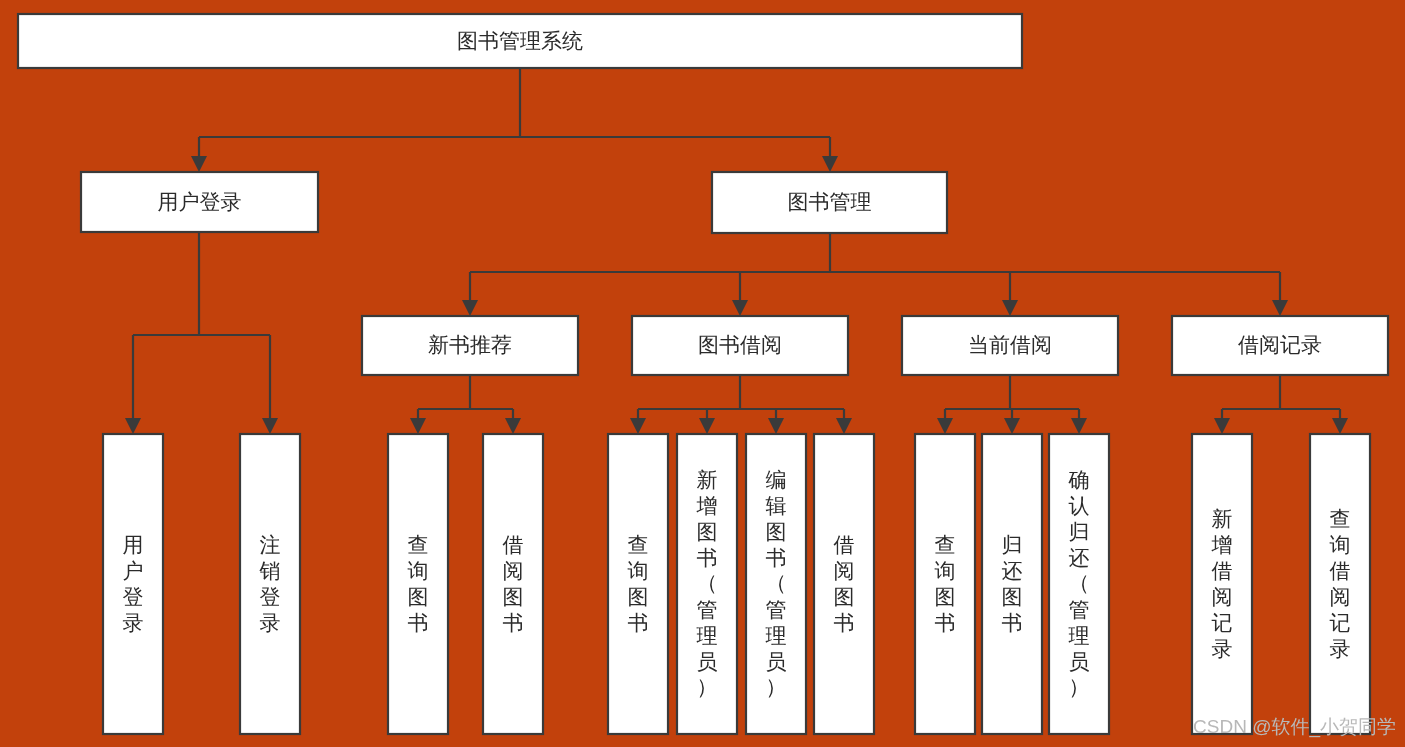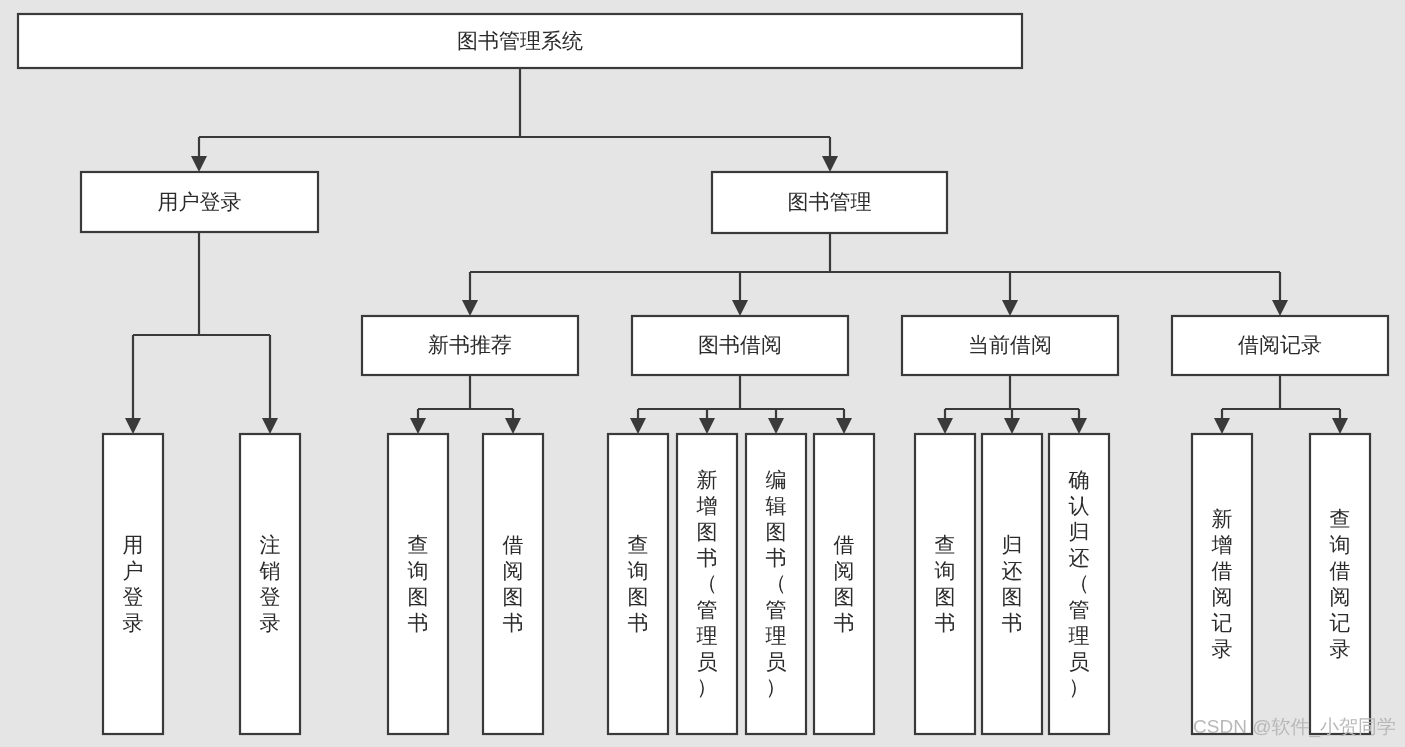--- a/index.html
+++ b/index.html
@@ -8,21 +8,21 @@
     padding: 0;
     background: #ffffff;
   }
   body {
     font-family: "Liberation Sans", "DejaVu Sans", sans-serif;
   }
   #diagram-root {
     position: relative;
     width: 1405px;
     height: 747px;
-    background: #e5e5e5;
+    background: #c2410c;
     overflow: hidden;
   }
   svg.diagram-canvas {
     position: absolute;
     left: 0;
     top: 0;
     width: 1405px;
     height: 747px;
     display: block;
   }

